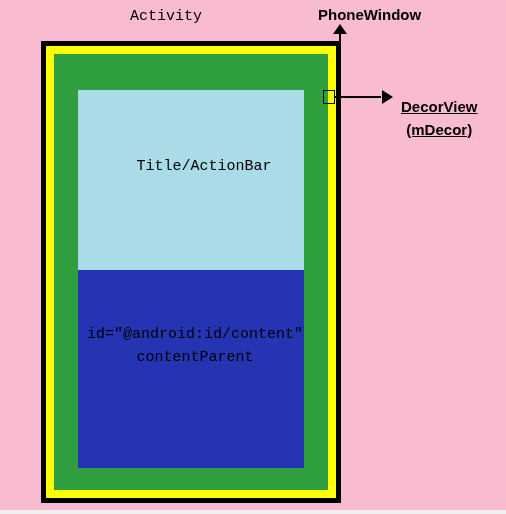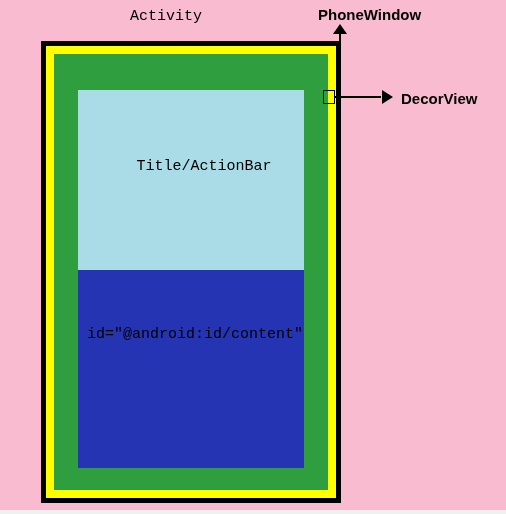--- a/index.html
+++ b/index.html
@@ -127,25 +127,26 @@
       top: 2px;
       width: 0;
       height: 0;
       border-top: 7px solid transparent;
       border-bottom: 7px solid transparent;
       border-left: 11px solid #000;
     }
     .decor-label {
       position: absolute;
       left: 401px;
-      top: 88px;
+      top: 96px;
       font-family: Arial, sans-serif;
       font-weight: bold;
       color: #000;
       line-height: 1.5;
+      text-decoration: underline;
     }
   </style>
 </head>
 <body>
 
 <div class="activity-bg">
   <div class="activity-label">Activity</div>
 
   <div class="phone-window-label">PhoneWindow</div>
   <div class="phone-arrow">
@@ -153,25 +154,27 @@
     <div class="shaft"></div>
   </div>
 
   <div class="phone-window">
     <div class="decor-view">
       <div class="title-bar">
         <span>Title/ActionBar</span>
       </div>
       <div class="content-parent">
         <div>id="@android:id/content"</div>
+        <div>contentParent</div>
       </div>
     </div>
   </div>
 
   <div class="decor-arrow">
     <div class="tail-box"></div>
     <div class="shaft"></div>
     <div class="head"></div>
   </div>
   <div class="decor-label">
     <div>DecorView</div>
+    <div>(mDecor)</div>
   </div>
 </div>
 
 </body></html>

